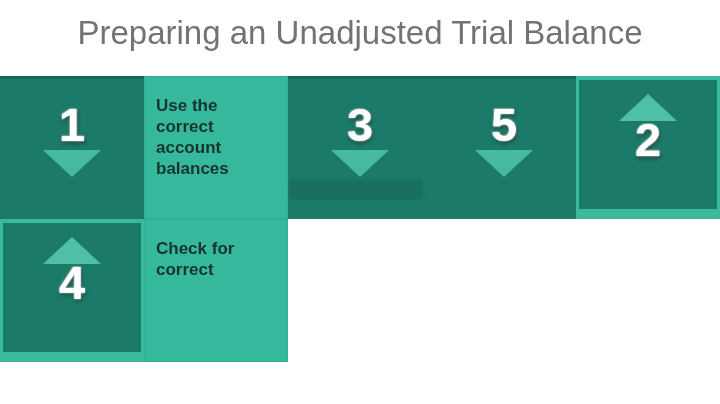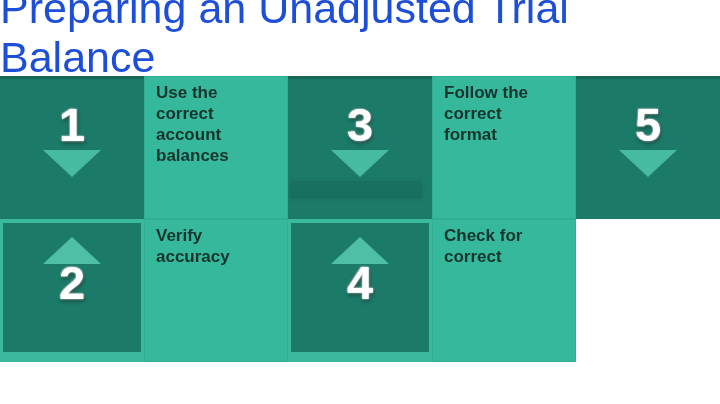--- a/index.html
+++ b/index.html
@@ -13,24 +13,24 @@
     overflow: hidden;
   }
   .title {
     position: absolute;
     top: 0; left: 0;
     width: 720px;
     height: 76px;
     display: flex;
     align-items: center;
     justify-content: center;
-    font-size: 43px;
+    font-size: 33px;
     font-weight: 400;
     letter-spacing: 0px;
-    color: #1d4ed8;
+    color: #737373;
     padding-bottom: 10px;
   }
   .grid {
     position: absolute;
     top: 76px; left: 0;
     width: 720px;
     height: 286px;
     display: grid;
     grid-template-columns: repeat(5, 1fr);
     grid-template-rows: 1fr 1fr;
@@ -72,21 +72,21 @@
     border-top: 27px solid #46bba1;
     margin-top: 2px;
   }
   .arrow.up {
     border-left: 29px solid transparent;
     border-right: 29px solid transparent;
     border-bottom: 27px solid #4fc0a5;
     margin-bottom: -3px;
   }
   .step-label {
-    padding: 6px 34px 10px 12px;
+    padding: 19px 34px 10px 12px;
     font-size: 17px;
     line-height: 1.24;
     font-weight: 700;
     color: #17342c;
   }
   .smudge {
     position: absolute;
     left: 290px; top: 181px;
     width: 132px; height: 18px;
     background: rgba(10,45,40,0.13);
@@ -114,42 +114,36 @@
       <div class="step-label">Use the correct account balances</div>
     </div>
 
     <div class="cell dark row-top">
       <div class="num-stack">
         <div class="step-number">3</div>
         <div class="arrow down"></div>
       </div>
     </div>
 
-    <div class="cell light row-top">
-      <div class="step-label">Follow the correct format</div>
-    </div>
 
     <div class="cell dark row-top">
       <div class="num-stack">
         <div class="step-number">5</div>
         <div class="arrow down"></div>
       </div>
     </div>
 
 
     <div class="cell dark row-bottom">
       <div class="num-stack">
         <div class="arrow up"></div>
         <div class="step-number">2</div>
       </div>
     </div>
 
-    <div class="cell light row-bottom-light">
-      <div class="step-label">Verify accuracy</div>
-    </div>
 
     <div class="cell dark row-bottom">
       <div class="num-stack">
         <div class="arrow up"></div>
         <div class="step-number">4</div>
       </div>
     </div>
 
     <div class="cell light row-bottom-light">
       <div class="step-label">Check for correct</div>

